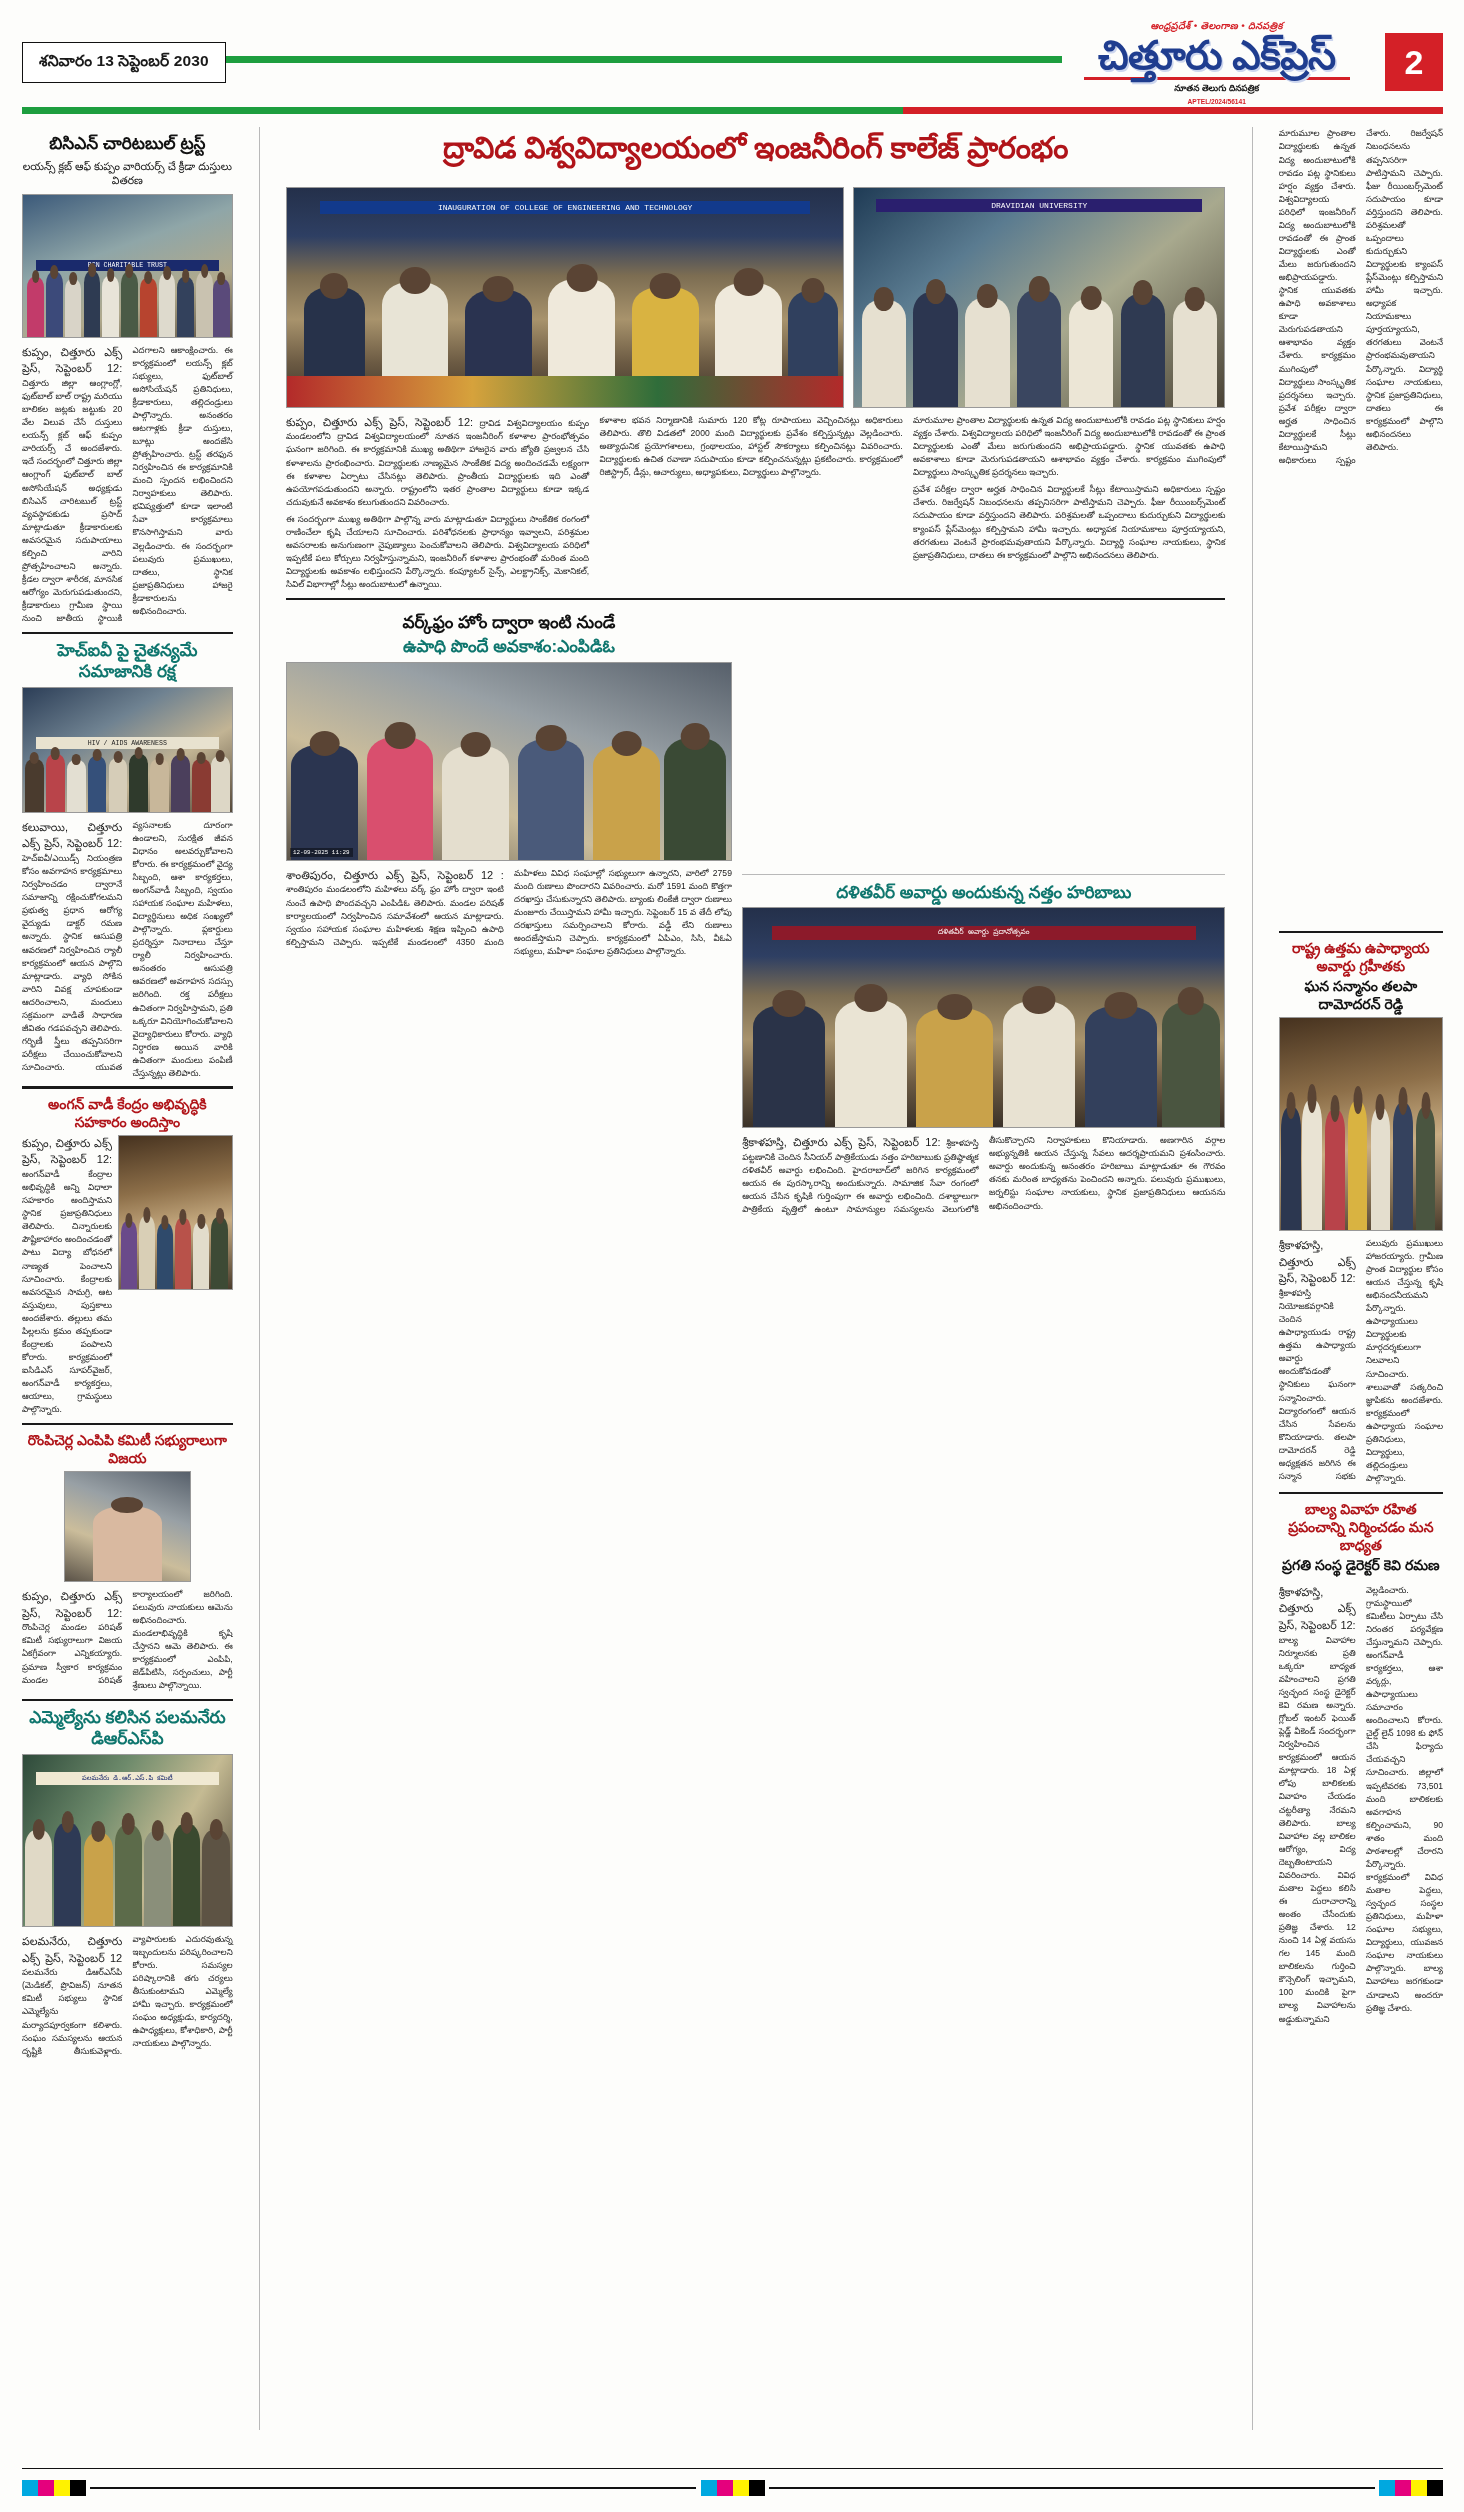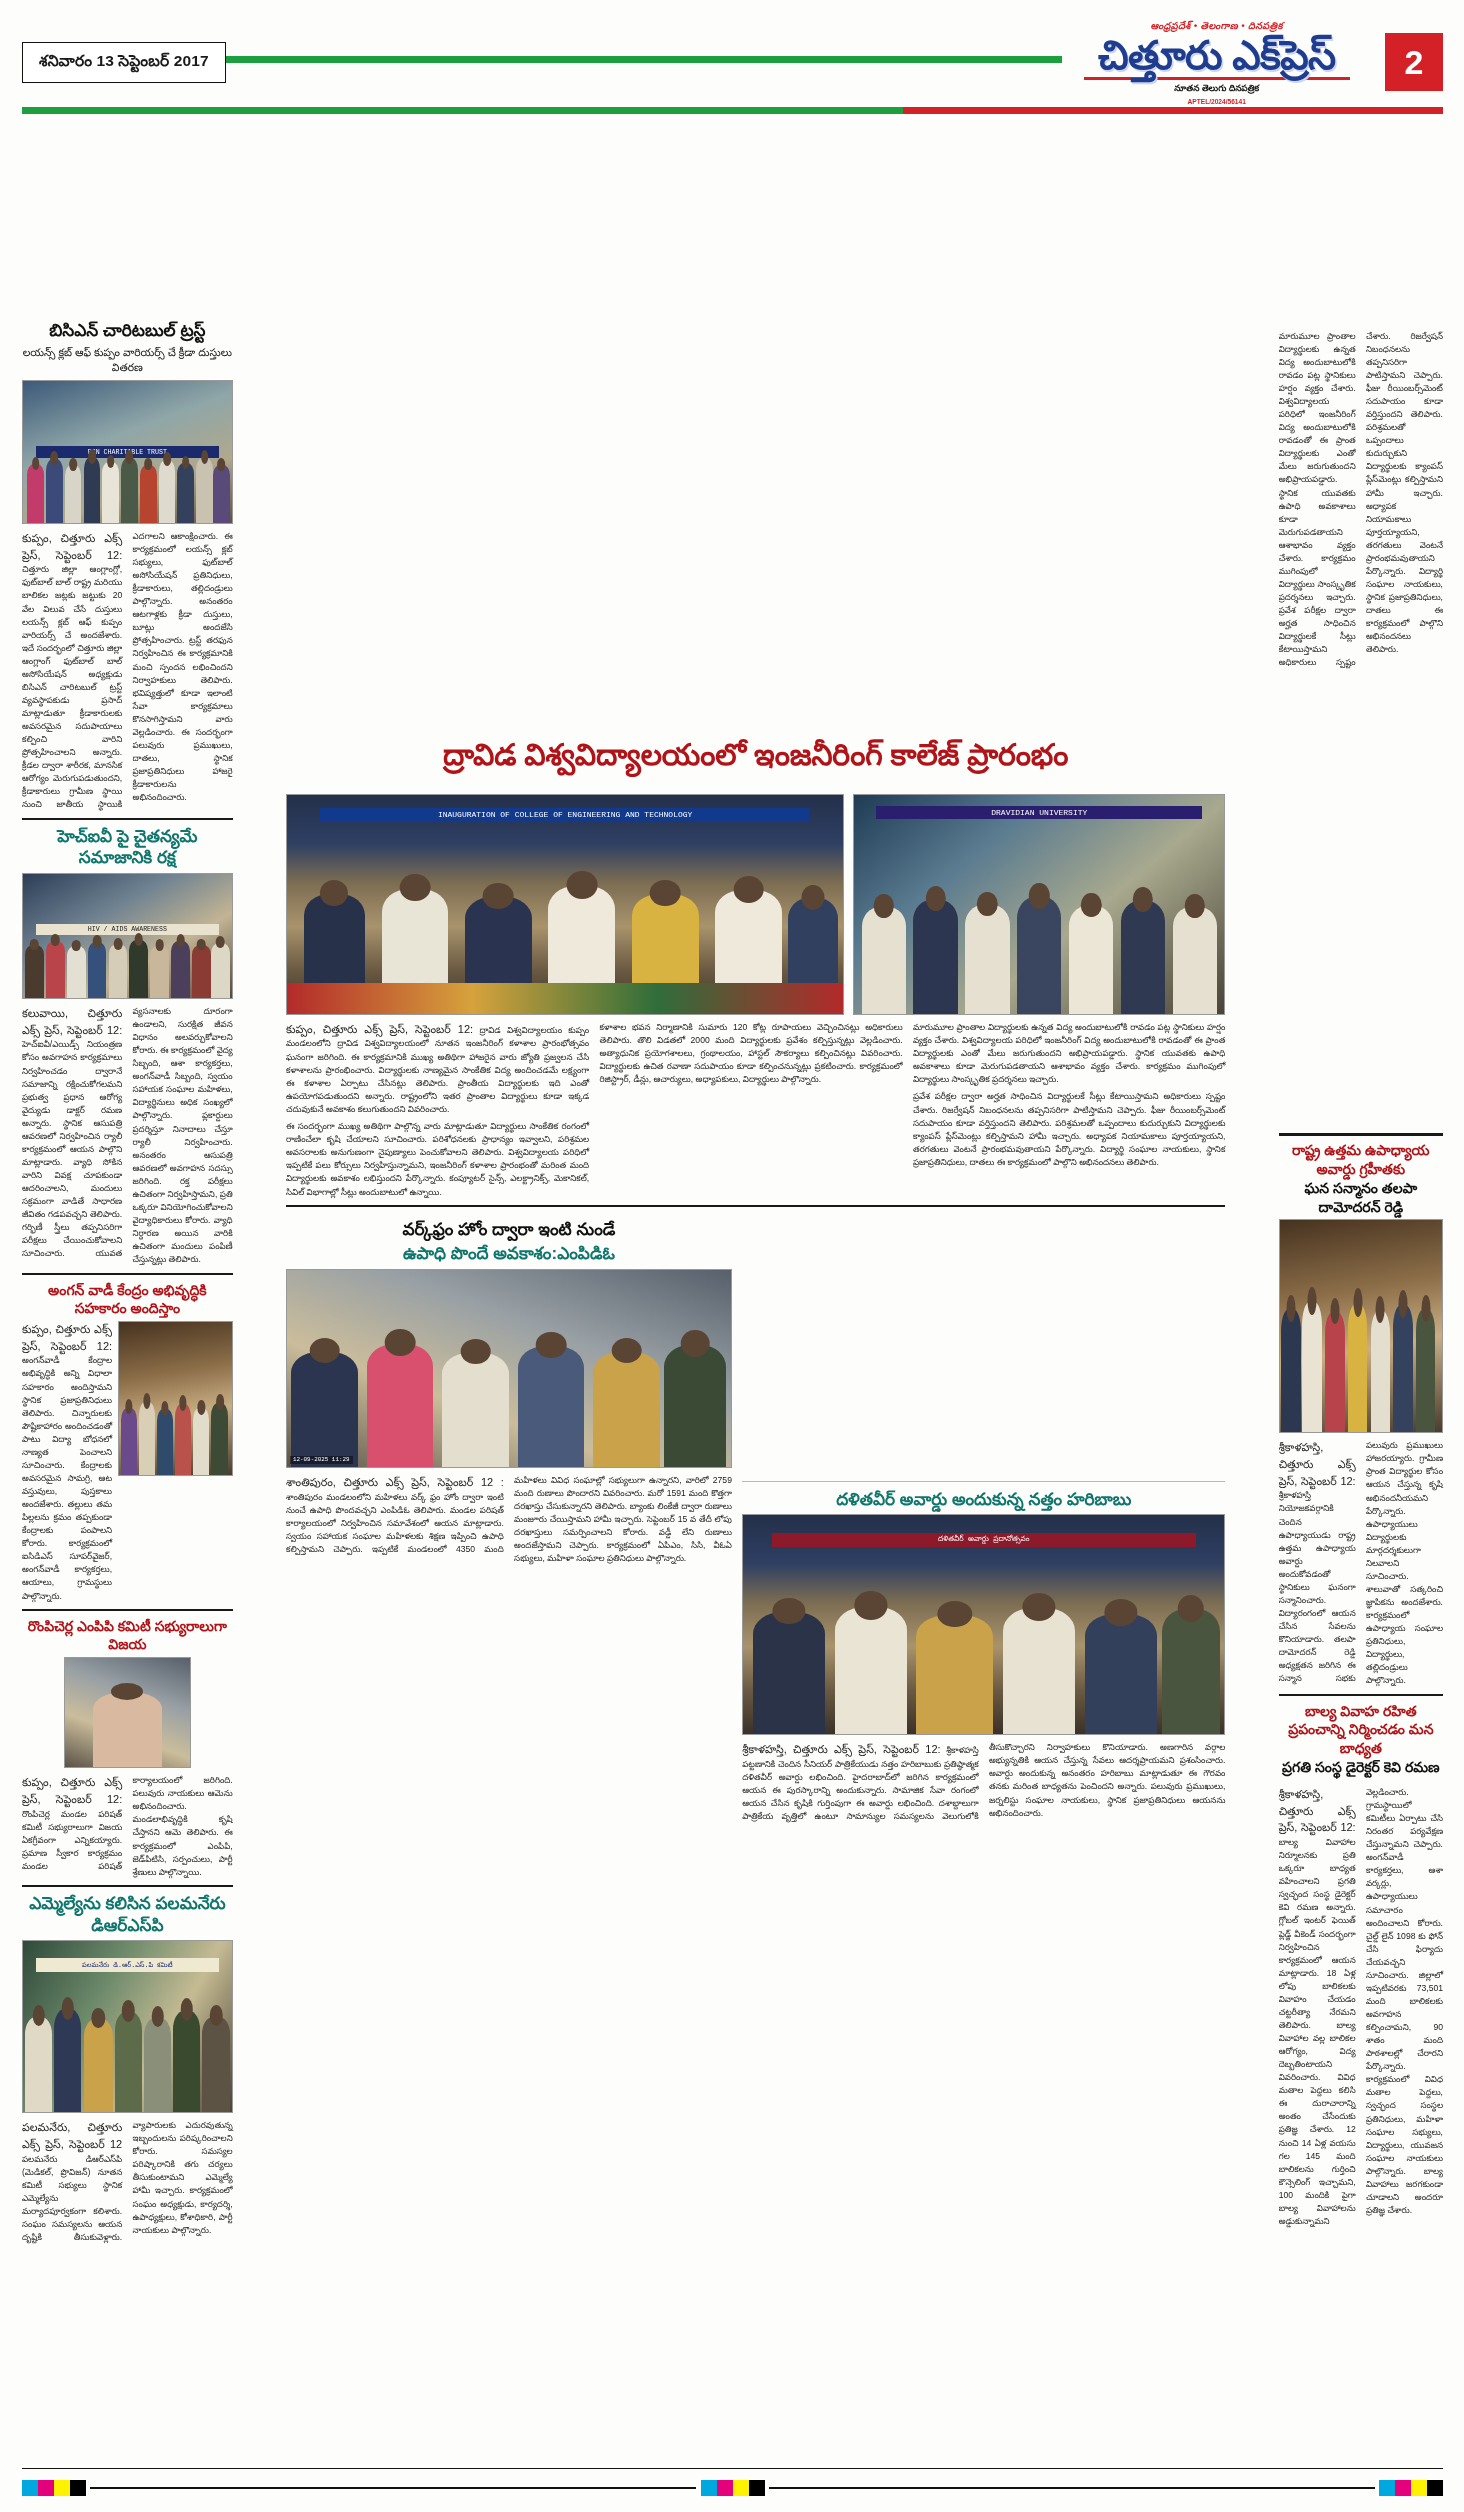--- a/index.html
+++ b/index.html
@@ -94,21 +94,20 @@
     justify-content: center;
     margin-left: 13.3px;
   }
 
   
   .columns {
     display: flex;
     margin: 13.3px 22px 0 22px;
     gap: 16px;
     height: 2303px;
-    align-items: center;
   }
   .col {
     position: relative;
   }
   .col-1 { width: 221px; padding-right: 10.3px; }
   .col-divider { width: 0.7px; background: #b9b9b9; }
   .col-2 { width: 960px; padding: 0 10.3px; }
   .col-rest { flex: 1; }
 
   .hr-thin { height: 0.7px; background: #b9b9b9; margin: 7.4px 0; }
@@ -238,21 +237,21 @@
     height: 1.5px; background: #111;
   }
   .spacer-8 { height: 5.9px; }
 </style>
 </head>
 <body>
 
 <div class="page">
 
   <div class="masthead">
-    <div class="date-box">శనివారం 13 సెప్టెంబర్ 2017</div>
+    <div class="date-box">శనివారం 13 సెప్టెంబర్ 2030</div>
     <div class="masthead-rule"></div>
     <div class="logo-block">
       <div class="logo-top">ఆంధ్రప్రదేశ్ • తెలంగాణ • దినపత్రిక</div>
       <div class="logo-main">చిత్తూరు ఎక్‌ప్రెస్</div>
       <div class="logo-rule"></div>
       <div class="logo-sub">నూతన తెలుగు దినపత్రిక</div>
       <div class="logo-sub" style="font-size:6.6px;color:#d42027">APTEL/2024/56141</div>
     </div>
     <div class="page-num">2</div>
   </div>

